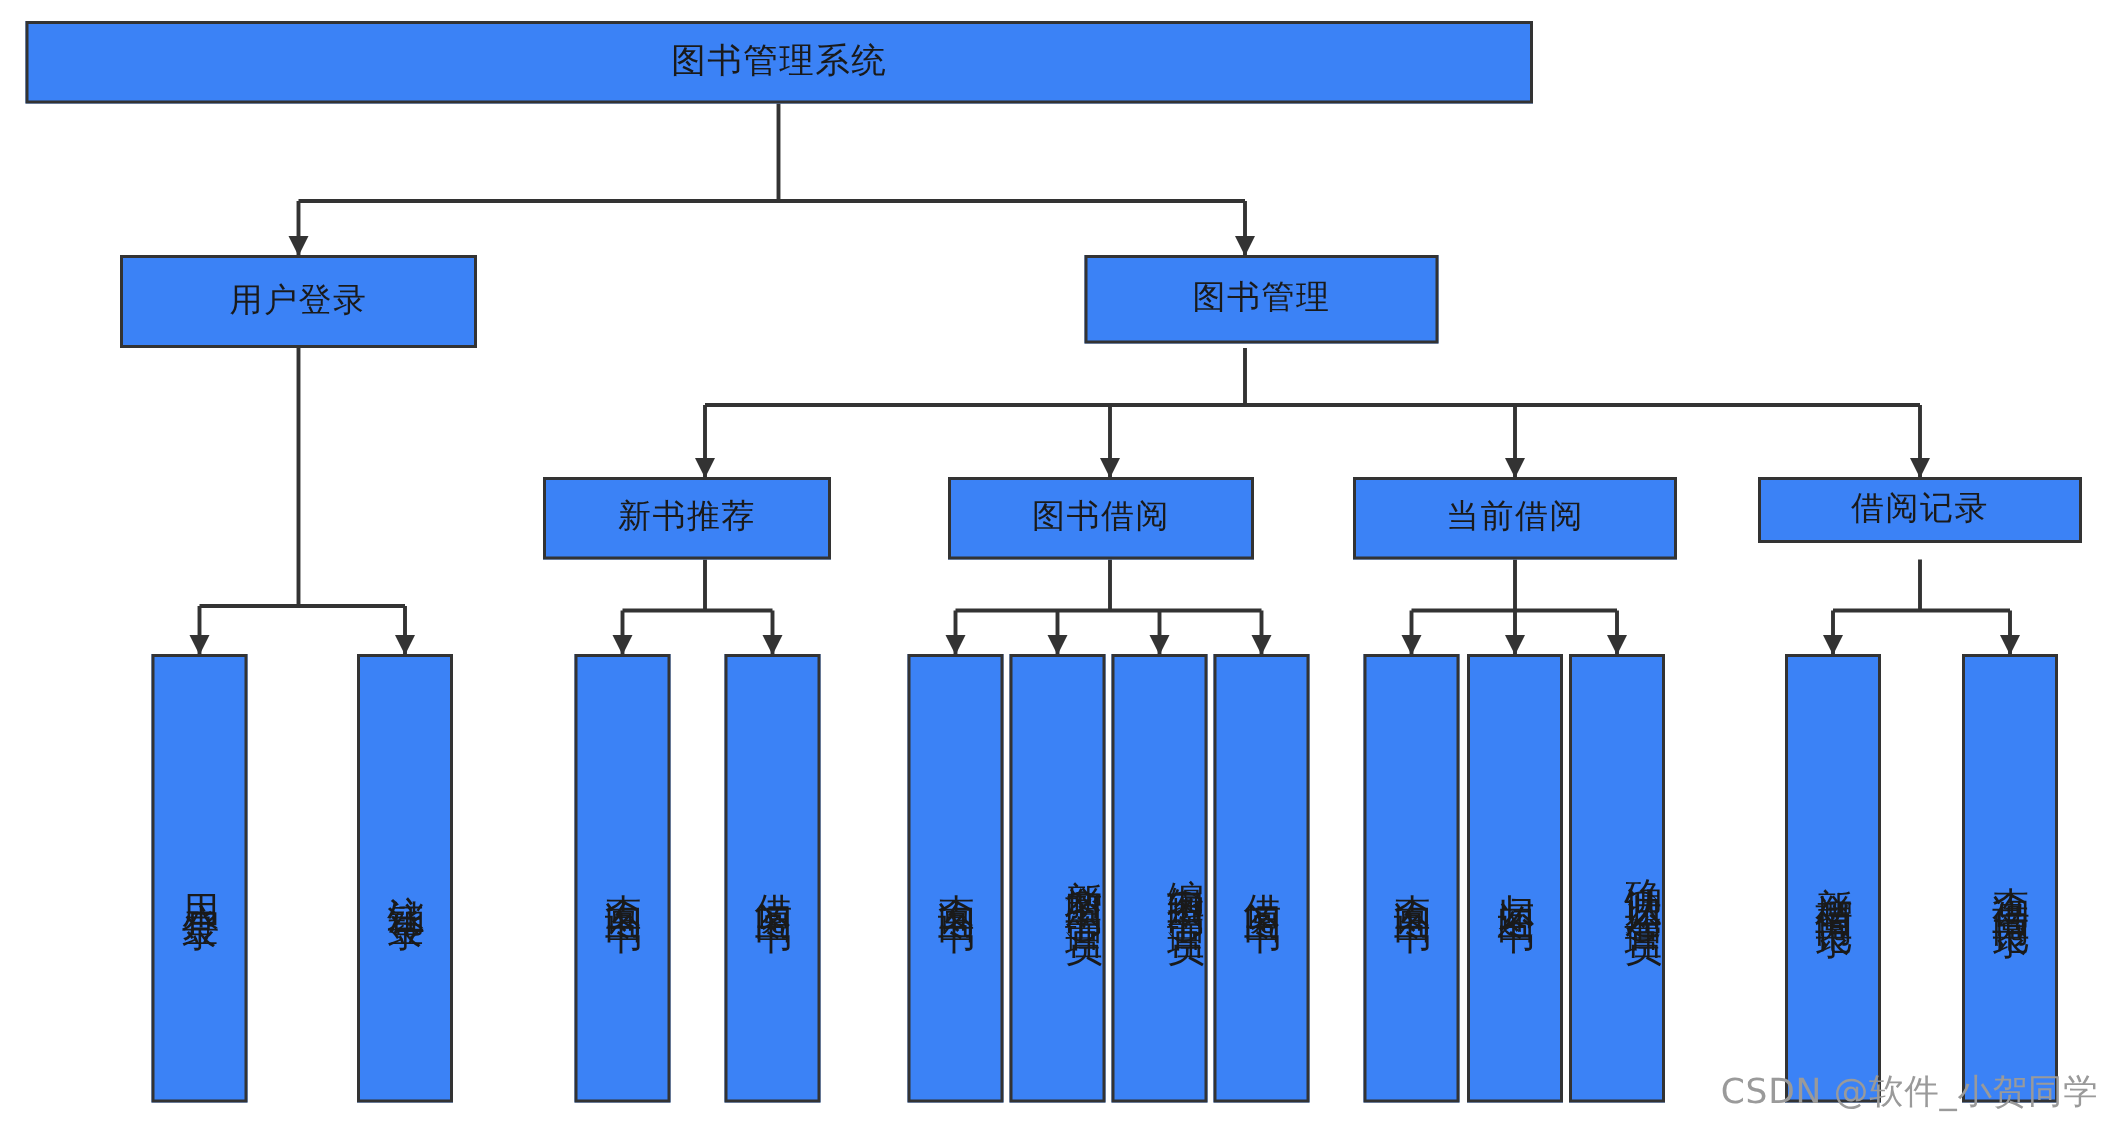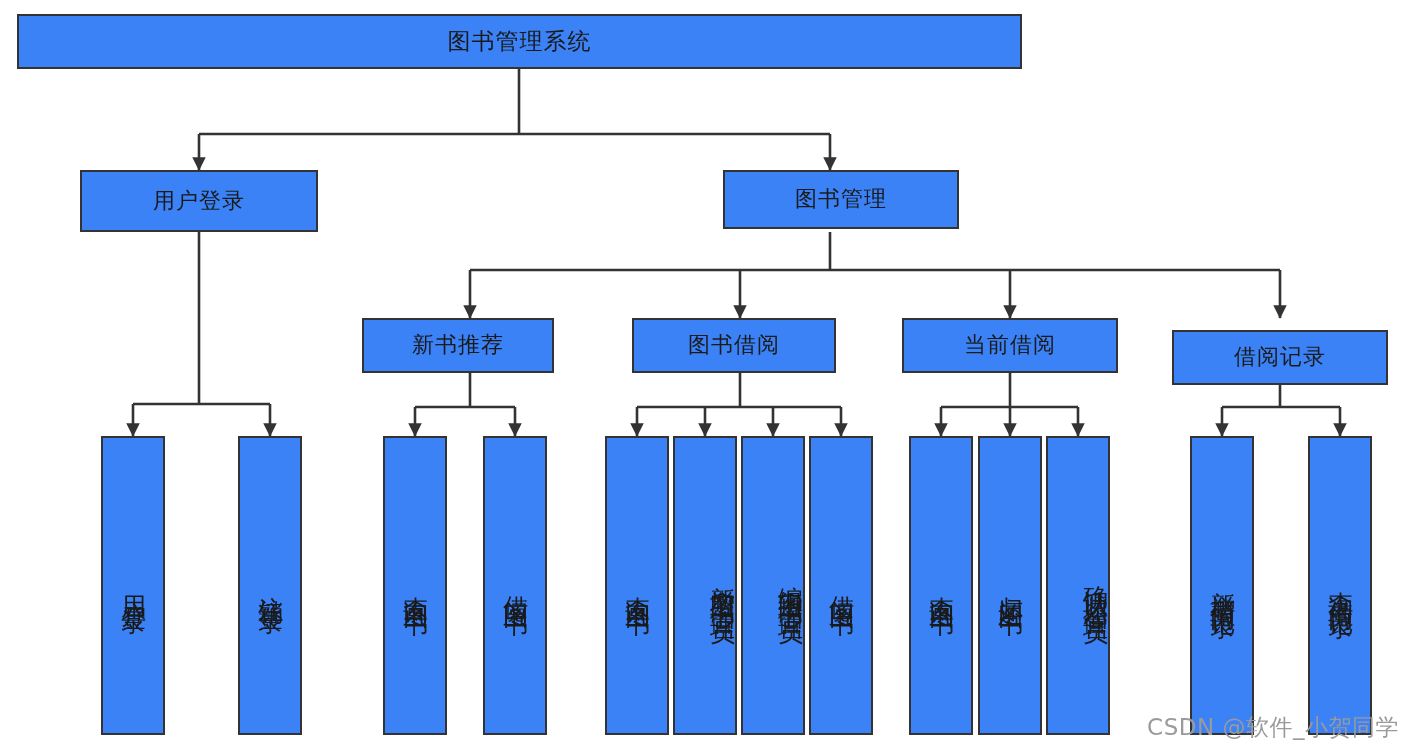--- a/index.html
+++ b/index.html
@@ -132,21 +132,21 @@
 
 <div class="node-box node-h" style="left:362px; top:318px; width:192px; height:55px;">
   <span>新书推荐</span>
 </div>
 <div class="node-box node-h" style="left:632px; top:318px; width:204px; height:55px;">
   <span>图书借阅</span>
 </div>
 <div class="node-box node-h" style="left:902px; top:318px; width:216px; height:55px;">
   <span>当前借阅</span>
 </div>
-<div class="node-box node-h" style="left:1172px; top:318px; width:216px; height:55px;margin-top:12px;">
+<div class="node-box node-h" style="left:1172px; top:318px; width:216px; height:44px;">
   <span>借阅记录</span>
 </div>
 
 <div class="node-box node-v center-v" style="left:101px; top:436px; width:64px; height:299px;">
   <span>用户登录</span>
 </div>
 <div class="node-box node-v center-v" style="left:238px; top:436px; width:64px; height:299px;">
   <span>注销登录</span>
 </div>
 

